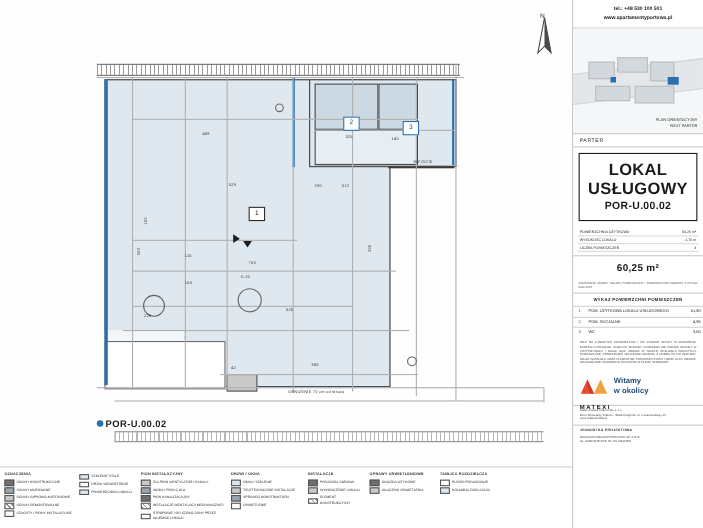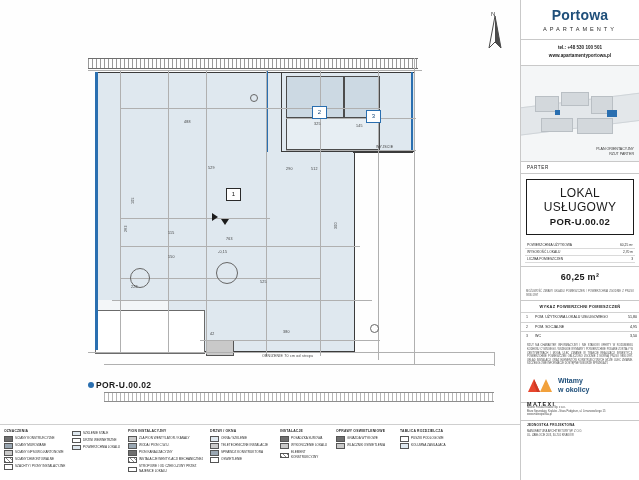--- a/index.html
+++ b/index.html
@@ -306,21 +306,21 @@
     letter-spacing: .6px;
     padding: 3px 6px;
     color: #222;
   }
   .lokal-box {
     border: 1.2px solid #1b1b1b;
     margin: 5px;
     padding: 6px 4px 7px;
     text-align: center;
   }
-  .lokal-t1 { font-size: 12px; font-weight: normal; letter-spacing: .3px; }
+  .lokal-t1 { font-size: 15px; font-weight: bold; letter-spacing: .3px; }
   .lokal-t2 { font-size: 9.5px; font-weight: bold; letter-spacing: .3px; margin-top: 2px;}
   .meta-tbl {
     font-size: 3.3px;
     width: 100%;
     border-collapse: collapse;
     color: #2b2b2b;
   }
   .meta-tbl td { padding: 1px 2px; border-bottom: .5px solid #dadada; }
   .area-big {
     text-align: center;
@@ -600,24 +600,20 @@
             <span class="sw e"></span>
             <span>KOLUMNA ZASILAJACA</span>
           </div>
       </div>
 
     </div>
   </div>
 
   <div class="panel">
 
-    <div class="panel-sec brand">
-      <div class="brand-name">Portowa</div>
-      <div class="brand-sub">APARTAMENTY</div>
-    </div>
 
     <div class="panel-sec contact">
       <div>tel.: +48 530 100 501</div>
       <div>www.apartamentyportowa.pl</div>
     </div>
 
     <div class="panel-sec keymap">
       <div class="road"></div>
       <div class="blk" style="left:14px;top:30px;width:22px;height:14px;"></div>
       <div class="blk" style="left:40px;top:26px;width:26px;height:12px;"></div>

